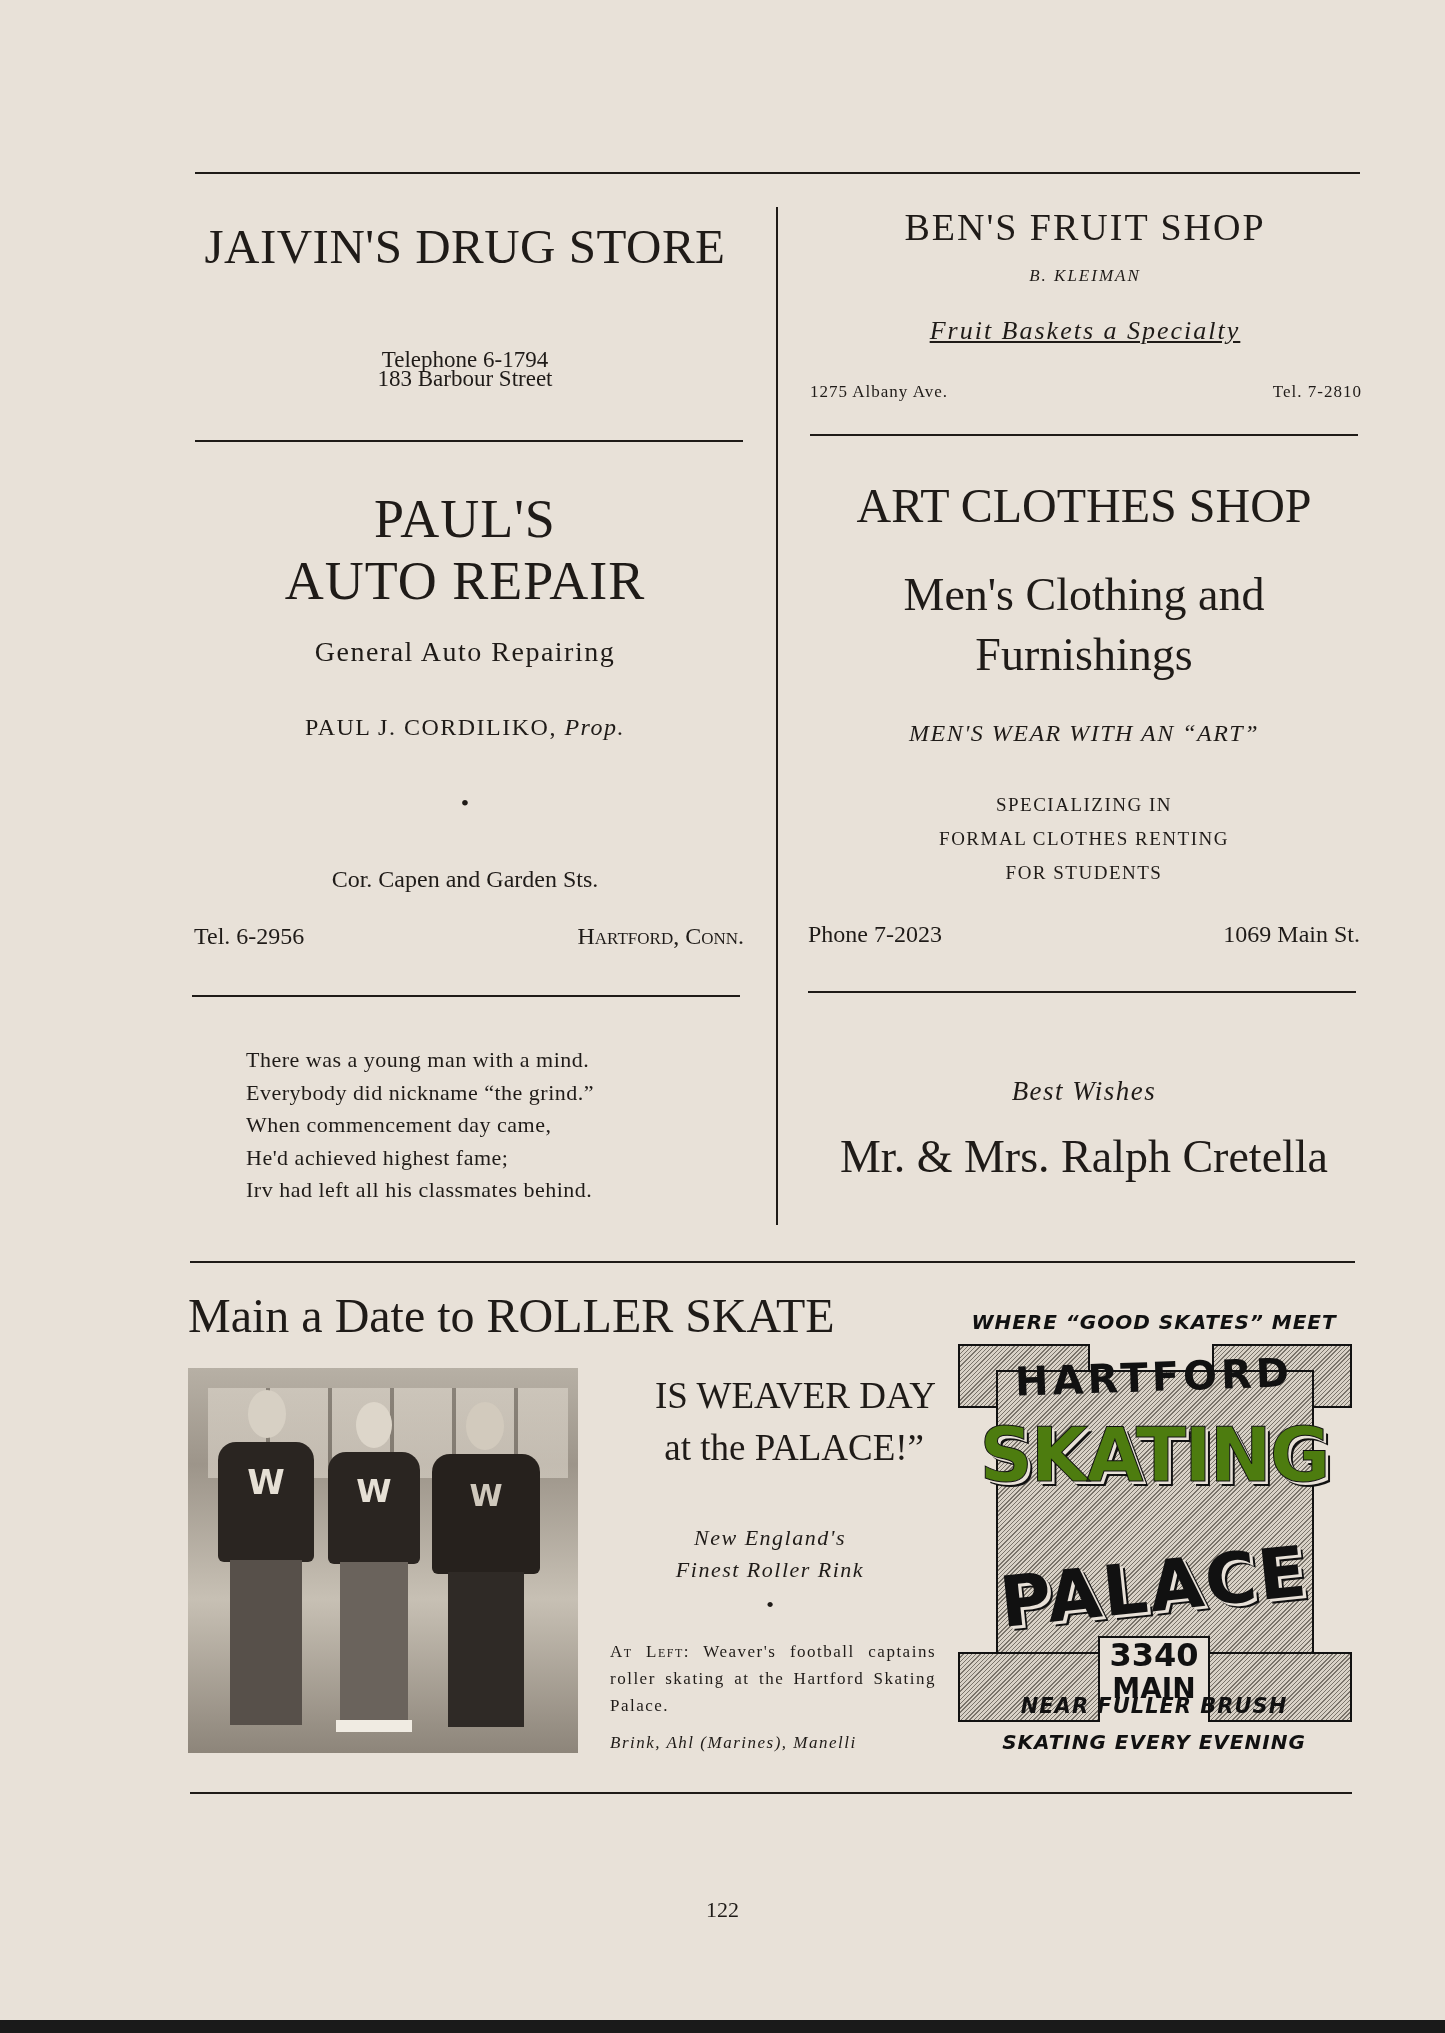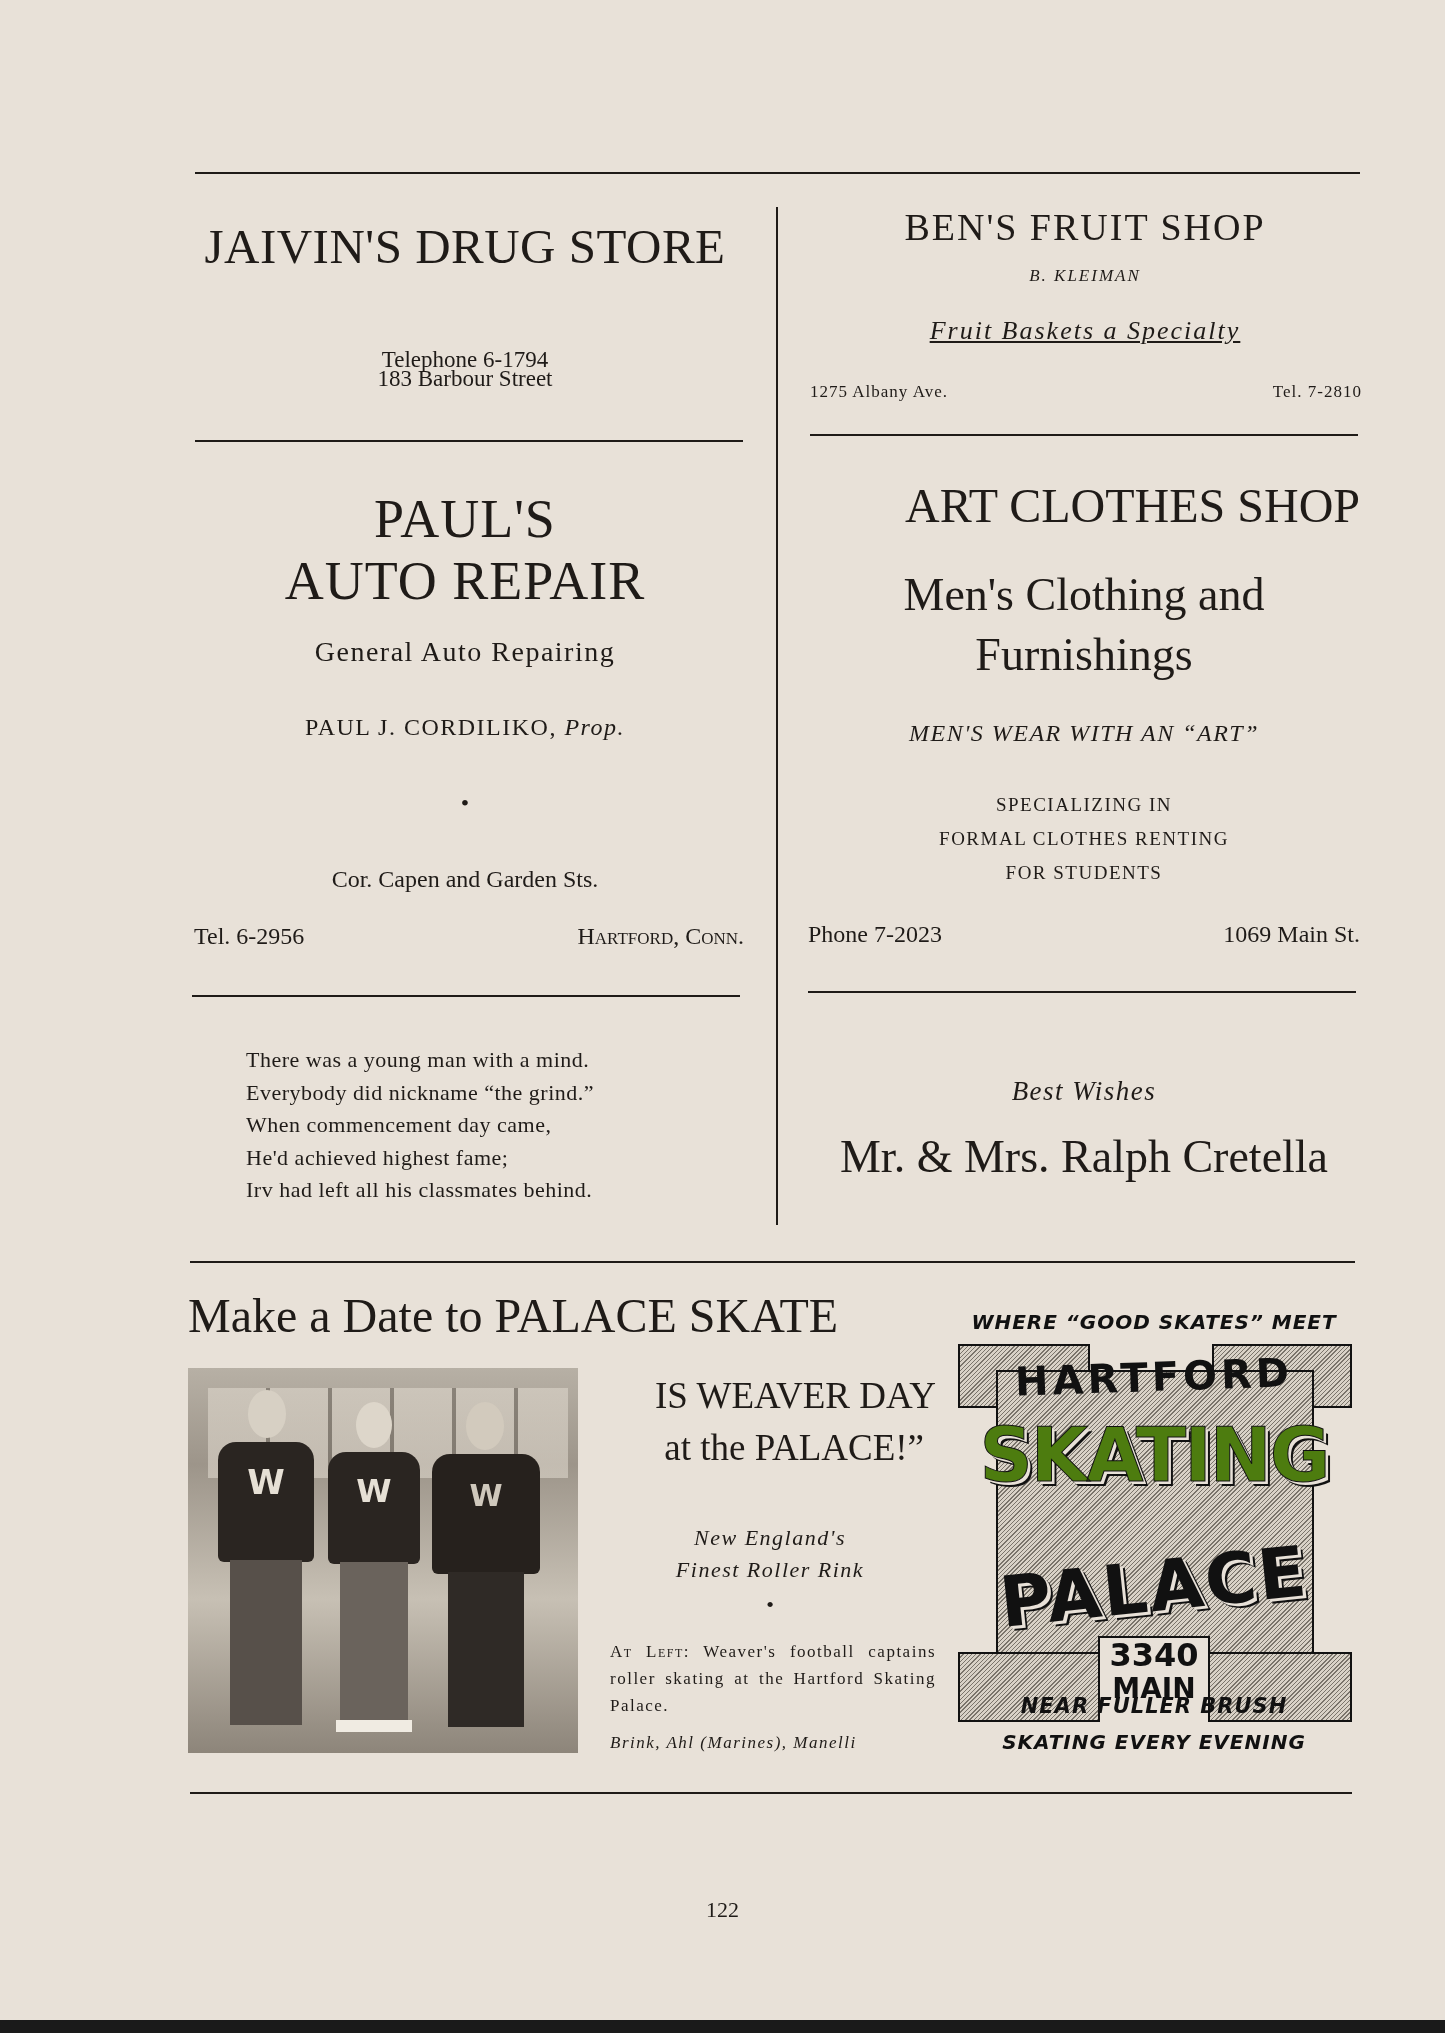--- a/index.html
+++ b/index.html
@@ -32,21 +32,21 @@
   
   #pauls-t1 { left:190px; top:488px; width:550px; font-size:54px; letter-spacing:1px; }
   #pauls-t2 { left:190px; top:550px; width:550px; font-size:54px; letter-spacing:1px; }
   #pauls-sub { left:190px; top:636px; width:550px; font-size:28px; letter-spacing:1.5px; }
   #pauls-prop { left:190px; top:714px; width:550px; font-size:24px; letter-spacing:1.5px; }
   #pauls-dot { left:190px; top:790px; width:550px; font-size:24px; }
   #pauls-addr { left:190px; top:866px; width:550px; font-size:24px; }
   #pauls-bottom { left:194px; top:923px; width:550px; font-size:24px; }
 
   
-  #art-title { left:808px; top:478px; width:552px; font-size:48px;text-align:right; }
+  #art-title { left:808px; top:478px; width:552px; font-size:48px; }
   #art-sub1 { left:808px; top:568px; width:552px; font-size:46px; }
   #art-sub2 { left:808px; top:628px; width:552px; font-size:46px; }
   #art-tag { left:808px; top:720px; width:552px; font-size:24px; letter-spacing:1.5px; }
   #art-spec { left:808px; top:788px; width:552px; font-size:19px; letter-spacing:1.5px; line-height:34px; }
   #art-bottom { left:808px; top:921px; width:552px; font-size:24px; }
 
   
   #limerick { left:246px; top:1044px; width:360px; font-size:22px; line-height:32.5px; letter-spacing:0.5px; }
 
   
@@ -141,21 +141,21 @@
   <div>He'd achieved highest fame;</div>
   <div>Irv had left all his classmates behind.</div>
 </section>
 
 <section>
   <div id="best" class="abs center it">Best Wishes</div>
   <div id="cretella" class="abs center">Mr. &amp; Mrs. Ralph Cretella</div>
 </section>
 
 <section>
-  <div id="skate-head" class="abs">Make a Date to PALACE SKATE</div>
+  <div id="skate-head" class="abs">Main a Date to ROLLER SKATE</div>
 
   <div id="photo" class="abs">
 
     <div class="abs" style="left:20px; top:20px; width:360px; height:90px; background:repeating-linear-gradient(90deg,#ddd6cb 0 58px,#6f685f 58px 62px); opacity:.6;"></div>
 
     <div class="abs" style="left:24px; top:22px; width:108px; height:345px;">
       <div class="abs" style="left:36px; top:0; width:38px; height:48px; border-radius:50%; background:#d7d0c4;"></div>
       <div class="abs" style="left:6px; top:52px; width:96px; height:120px; border-radius:18px 18px 6px 6px; background:#2a2521;"></div>
       <div class="abs center" style="left:30px; top:72px; width:48px; font-family:'DejaVu Sans',sans-serif; font-weight:bold; font-size:34px; color:#e6e0d5;">W</div>
       <div class="abs" style="left:18px; top:170px; width:72px; height:165px; background:#57504a;"></div>

